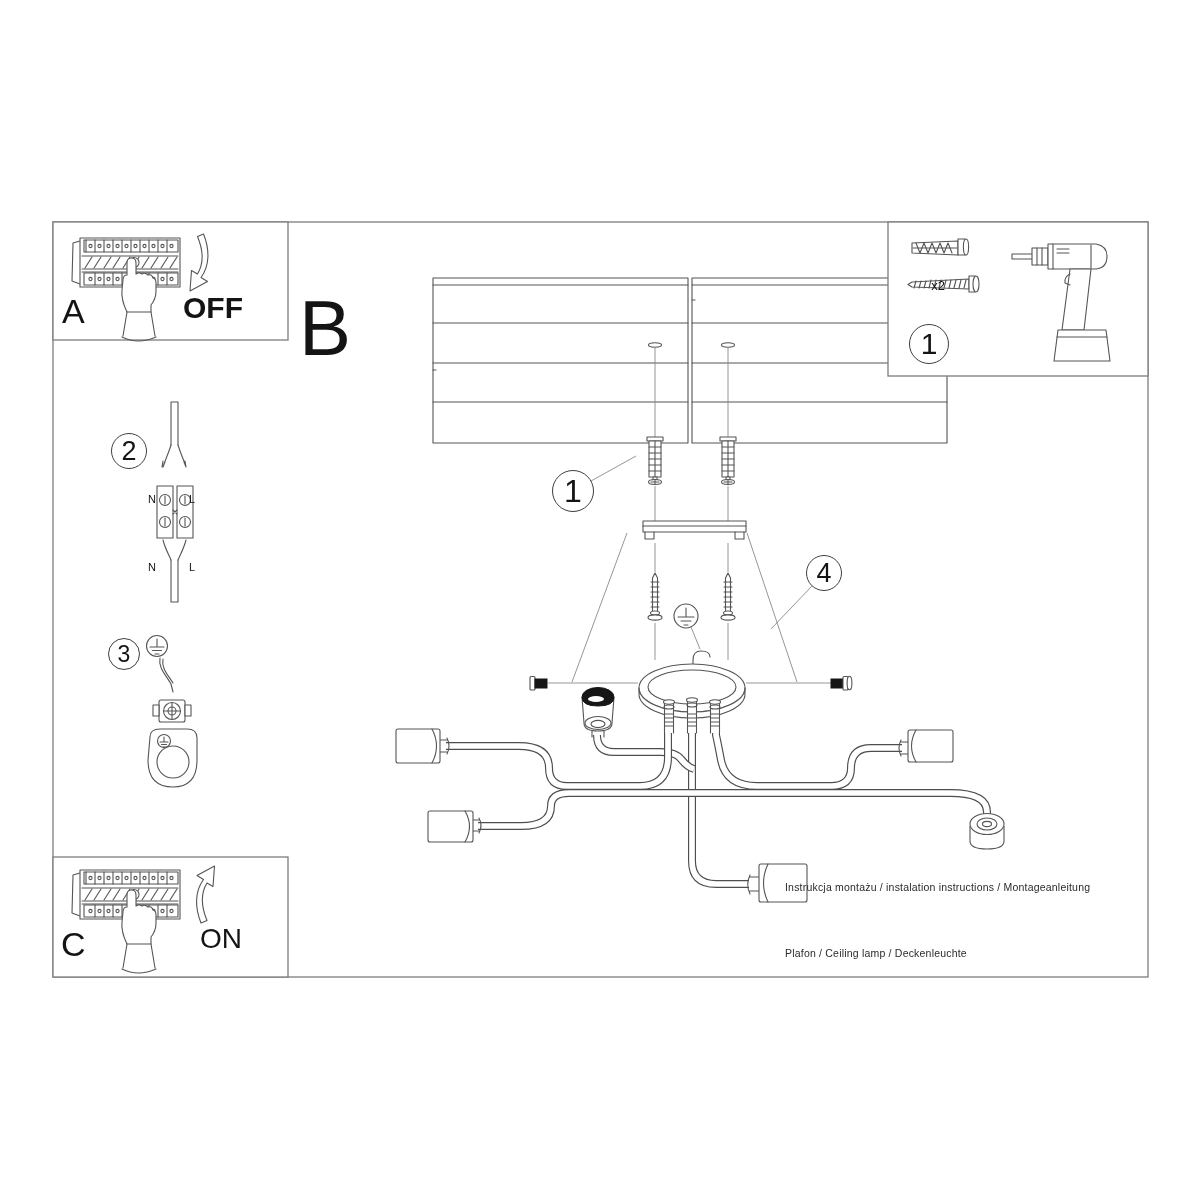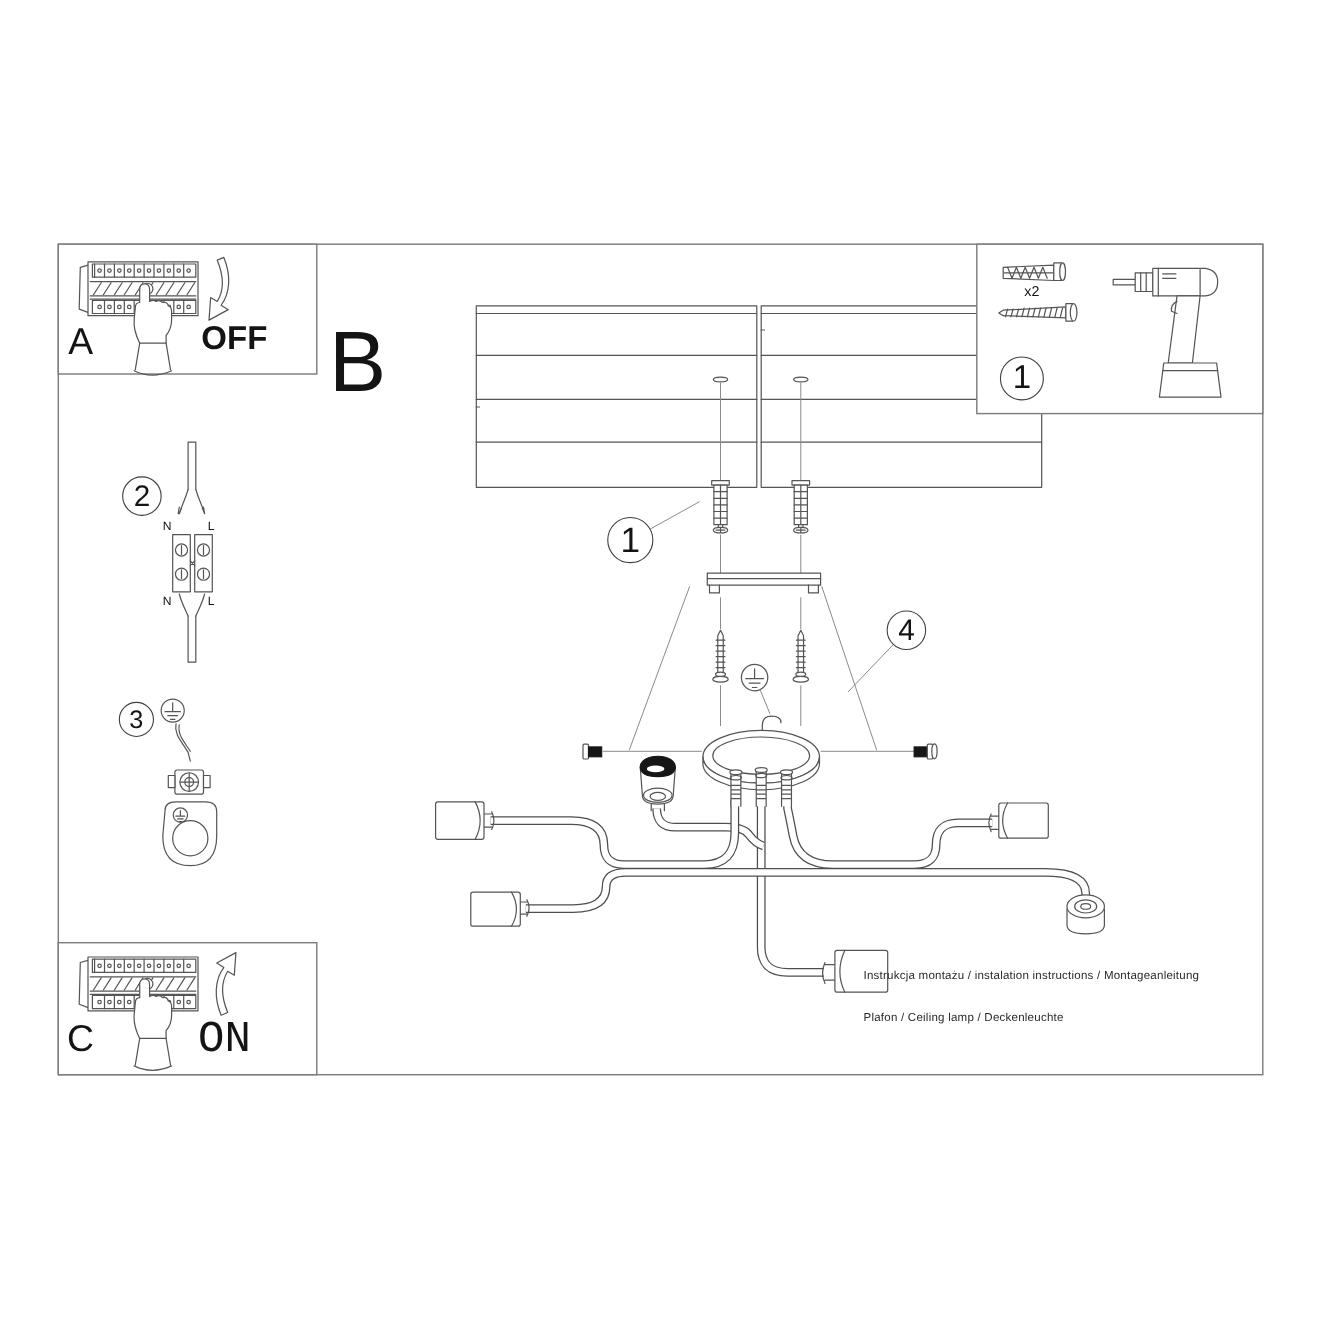--- a/index.html
+++ b/index.html
@@ -9,21 +9,21 @@
   
   .s{stroke:#555;fill:none;stroke-width:1.1;stroke-linejoin:round;stroke-linecap:round;}
   .sw{stroke:#555;fill:#fff;stroke-width:1.1;stroke-linejoin:round;}
   .bx{stroke:#7d7d7d;fill:#fff;stroke-width:1.3;}
   .t7{stroke:#8a8a8a;fill:none;stroke-width:0.9;}
   .blk{fill:#161616;stroke:#161616;stroke-width:1;}
   .tubeO{stroke:#4e4e4e;stroke-width:8;fill:none;stroke-linejoin:round;stroke-linecap:butt;}
   .tubeI{stroke:#ffffff;stroke-width:5.7;fill:none;stroke-linejoin:round;stroke-linecap:butt;}
   
   .lbl{position:absolute;color:#141414;white-space:nowrap;}
-  .ctr{transform:translate(-50%,-50%);}
+  .ctr{transform:translate(-50%,-50%);margin-top:20px;}
   .circ{position:absolute;border:1.4px solid #3f3f3f;border-radius:50%;background:#fff;
         display:flex;align-items:center;justify-content:center;color:#141414;}
   .foot{position:absolute;color:#2a2a2a;font-size:10.5px;letter-spacing:0.2px;}
 </style>
 </head>
 <body>
 
 <div class="stage">
 
 <svg width="1200" height="1200" viewBox="0 0 1200 1200">
@@ -295,31 +295,31 @@
     <path class="sw" d="M1058,330 L1106,330 L1110,361 L1054,361 Z"></path>
     <path class="s" d="M1057,337H1107"></path>
   </g>
 
 </svg>
 
 <div class="lbl" style="left:62px;top:292px;font-size:34px;">A</div>
 <div class="lbl" style="left:183px;top:291px;font-size:30px;font-weight:bold;">OFF</div>
 <div class="lbl" style="left:299px;top:283px;font-size:78px;">B</div>
 <div class="lbl" style="left:61px;top:925px;font-size:34px;">C</div>
-<div class="lbl" style="left:180px;top:923px;font-size:40px;font-family:Liberation Mono, monospace;">ON</div>
+<div class="lbl" style="left:200px;top:923px;font-size:28px;">ON</div>
 
 <div class="lbl ctr" style="left:938px;top:265px;font-size:13px;">x2</div>
 
 <div class="lbl ctr" style="left:152px;top:479px;font-size:11px;">N</div>
 <div class="lbl ctr" style="left:192px;top:479px;font-size:11px;">L</div>
 <div class="lbl ctr" style="left:152px;top:547px;font-size:11px;">N</div>
 <div class="lbl ctr" style="left:192px;top:547px;font-size:11px;">L</div>
 
 <div class="circ" style="left:909px;top:324px;width:38px;height:38px;font-size:30px;">1</div>
 <div class="circ" style="left:552px;top:470px;width:40px;height:40px;font-size:32px;">1</div>
 <div class="circ" style="left:111px;top:433px;width:34px;height:34px;font-size:27px;">2</div>
 <div class="circ" style="left:108px;top:638px;width:30px;height:30px;font-size:23px;">3</div>
 <div class="circ" style="left:806px;top:555px;width:34px;height:34px;font-size:27px;">4</div>
 
 <div class="foot" style="left:785px;top:881px;">Instrukcja montażu / instalation instructions / Montageanleitung</div>
-<div class="foot" style="left:785px;top:919px;">Plafon / Ceiling lamp / Deckenleuchte</div>
+<div class="foot" style="left:785px;top:947px;">Plafon / Ceiling lamp / Deckenleuchte</div>
 
 </div>
 
 </body></html>

